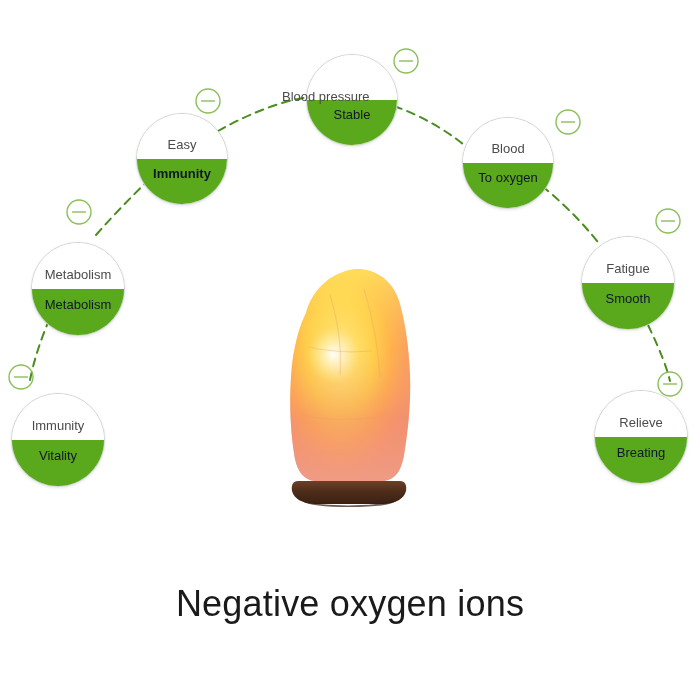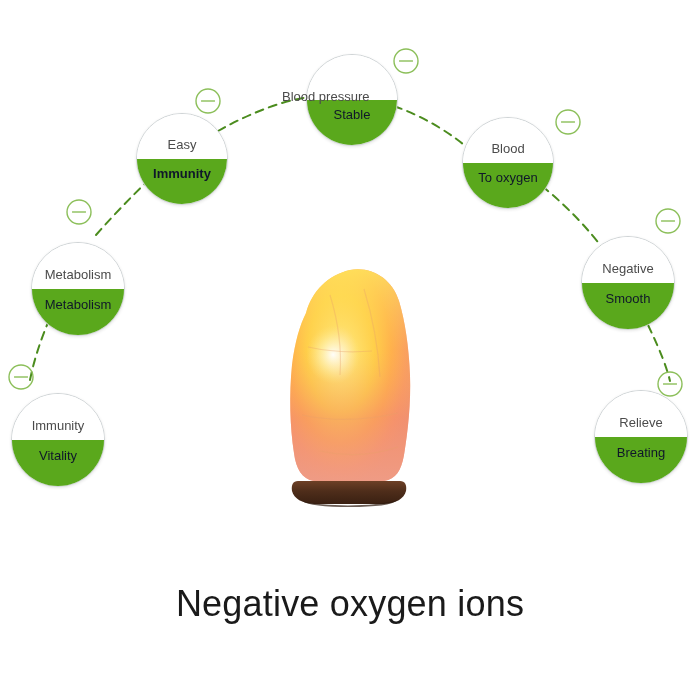--- a/index.html
+++ b/index.html
@@ -243,21 +243,21 @@
       <div class="bubble" style="left: 462px; top: 117px; width: 92px; height: 92px;">
         <div class="half-top">
           <span class="label-top">Blood</span>
         </div>
         <div class="half-bottom" style="background: rgb(90, 168, 28);">
           <span class="label-bottom">To oxygen</span>
         </div>
       </div>
       <div class="bubble" style="left: 581px; top: 236px; width: 94px; height: 94px;">
         <div class="half-top">
-          <span class="label-top">Negative</span>
+          <span class="label-top">Fatigue</span>
         </div>
         <div class="half-bottom" style="background: rgb(90, 168, 28);">
           <span class="label-bottom">Smooth</span>
         </div>
       </div>
       <div class="bubble" style="left: 594px; top: 390px; width: 94px; height: 94px;">
         <div class="half-top">
           <span class="label-top">Relieve</span>
         </div>
         <div class="half-bottom" style="background: rgb(90, 168, 28);">

